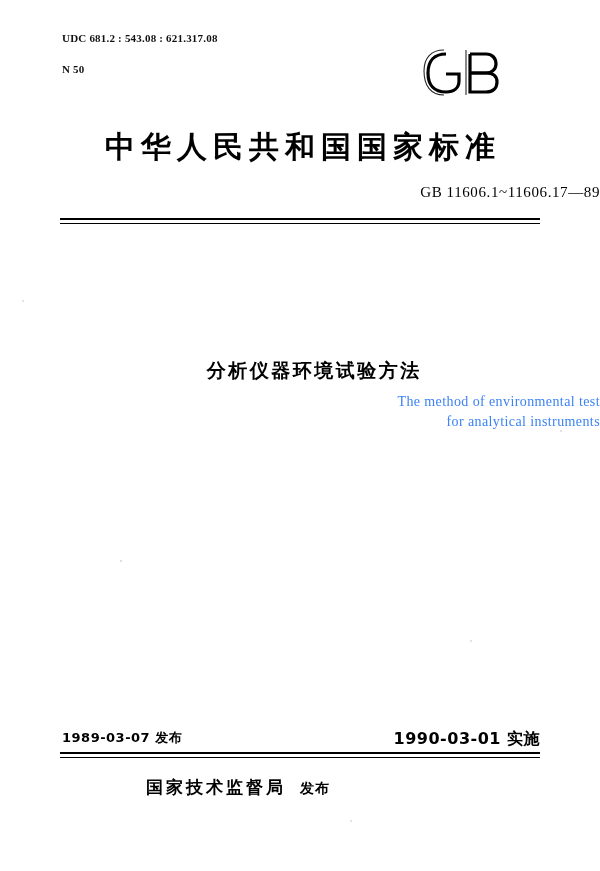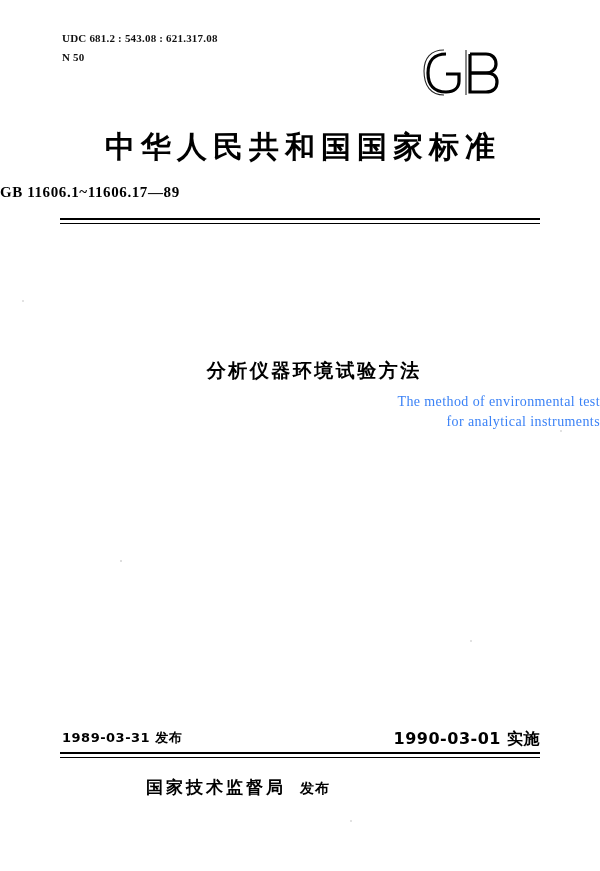--- a/index.html
+++ b/index.html
@@ -31,21 +31,21 @@
     left: 62px;
     top: 30px;
     font-family: "Liberation Serif", serif;
     font-size: 11px;
     font-weight: bold;
     letter-spacing: 0.2px;
     line-height: 17px;
     color: #111;
   }
   .udc-line2 {
-    margin-top: 2px;
+    margin-top: 14px;
   }
 
   
   .gb-logo {
     position: absolute;
     left: 398px;
     top: 40px;
     width: 120px;
     height: 66px;
   }
@@ -67,23 +67,23 @@
     color: #000;
     text-indent: 6px;
   }
 
   
   .std-number {
     position: absolute;
     left: 0;
     top: 184px;
     width: 600px;
-    text-align: left;
-    font-family: "Liberation Serif", serif;
-    font-weight: bold;
+    text-align: right;
+    font-family: "Liberation Serif", serif;
+    font-weight: normal;
     font-size: 15px;
     letter-spacing: 0.6px;
     color: #000;
   }
 
   
   .rule-top {
     position: absolute;
     left: 60px;
     top: 218px;
@@ -232,21 +232,21 @@
 
   <div class="rule-top"></div>
   <div class="rule-thin"></div>
 
   <div class="subject-cn">分析仪器环境试验方法</div>
   <div class="subject-en">
     <div>The method of environmental test</div>
     <div>for analytical instruments</div>
   </div>
 
-  <div class="date-issue">1989-03-31 发布</div>
+  <div class="date-issue">1989-03-07 发布</div>
   <div class="date-effective">1990-03-01 实施</div>
 
   <div class="rule-bottom"></div>
   <div class="rule-bottom-thin"></div>
 
   <div class="publisher">
     <span class="pub-name">国家技术监督局</span><span class="pub-verb">发布</span>
   </div>
 
   <div class="speck" style="left:22px;top:300px;width:2px;height:2px;"></div>

